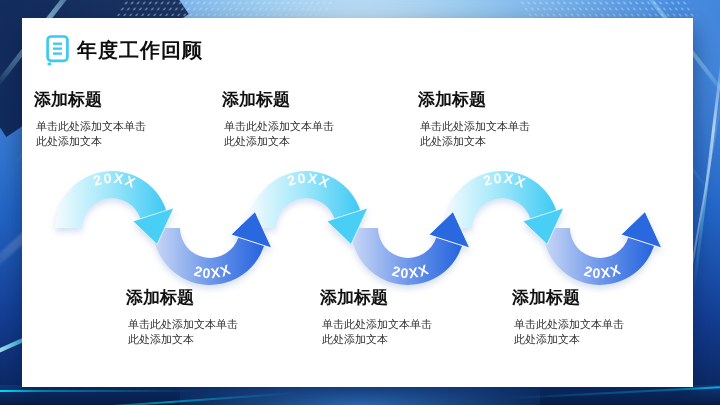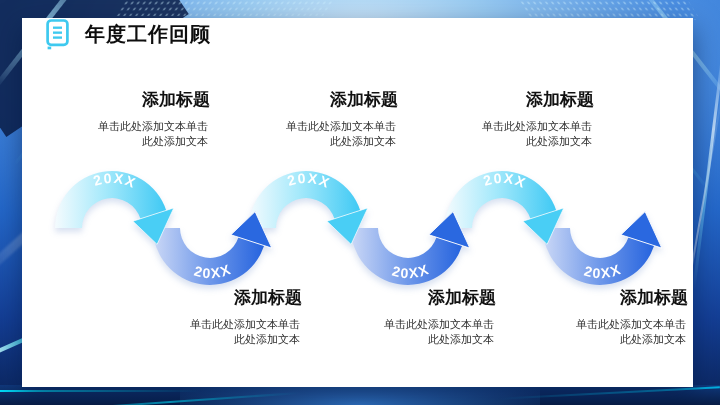--- a/index.html
+++ b/index.html
@@ -44,25 +44,25 @@
   .fl1{left:0;bottom:13px;width:200px;height:2px;
        background:linear-gradient(90deg,rgba(0,230,255,.95),transparent);}
   .fl2{right:0;bottom:11px;width:220px;height:2px;transform:rotate(-3deg);
        background:linear-gradient(270deg,rgba(0,210,255,.8),transparent);}
   .fl3{left:40px;bottom:2px;width:260px;height:2px;transform:rotate(-4deg);
        background:linear-gradient(90deg,transparent,rgba(0,225,255,.7),transparent);}
   
   .card{position:absolute;left:22px;top:18px;width:671px;height:369px;background:#ffffff;
         box-shadow:0 10px 26px rgba(4,22,64,.55);}
   
-  .title-row{position:absolute;left:44px;top:18px;display:flex;align-items:center;gap:14px;}
+  .title-row{position:absolute;left:44px;top:34px;display:flex;align-items:center;gap:6px;}
   .title-row h1{margin:0;font-size:20px;font-weight:800;color:#0e0e0e;letter-spacing:1px;}
   .doc-icon{width:27px;height:32px;display:block;}
   
-  .tb{position:absolute;width:176px;text-align:right;}
+  .tb{position:absolute;width:176px;text-align:left;}
   .tb h2{margin:0 0 9px 0;font-size:17px;line-height:20px;font-weight:800;color:#111;}
   .tb p{margin:2px;font-size:11px;line-height:15px;color:#2e2e2e;}
   .tb-t1{left:34px;top:90px;}  .tb-t2{left:222px;top:90px;}  .tb-t3{left:418px;top:90px;}
   .tb-b1{left:126px;top:288px;}.tb-b2{left:320px;top:288px;}.tb-b3{left:512px;top:288px;}
   
   .wave{position:absolute;left:0;top:0;width:720px;height:405px;pointer-events:none;
         filter:drop-shadow(0 4px 3px rgba(40,90,180,.18));}
   .wave text{font-family:"Liberation Sans","DejaVu Sans",sans-serif;
         font-size:14px;font-weight:bold;fill:#ffffff;letter-spacing:1.5px;}
 </style>

